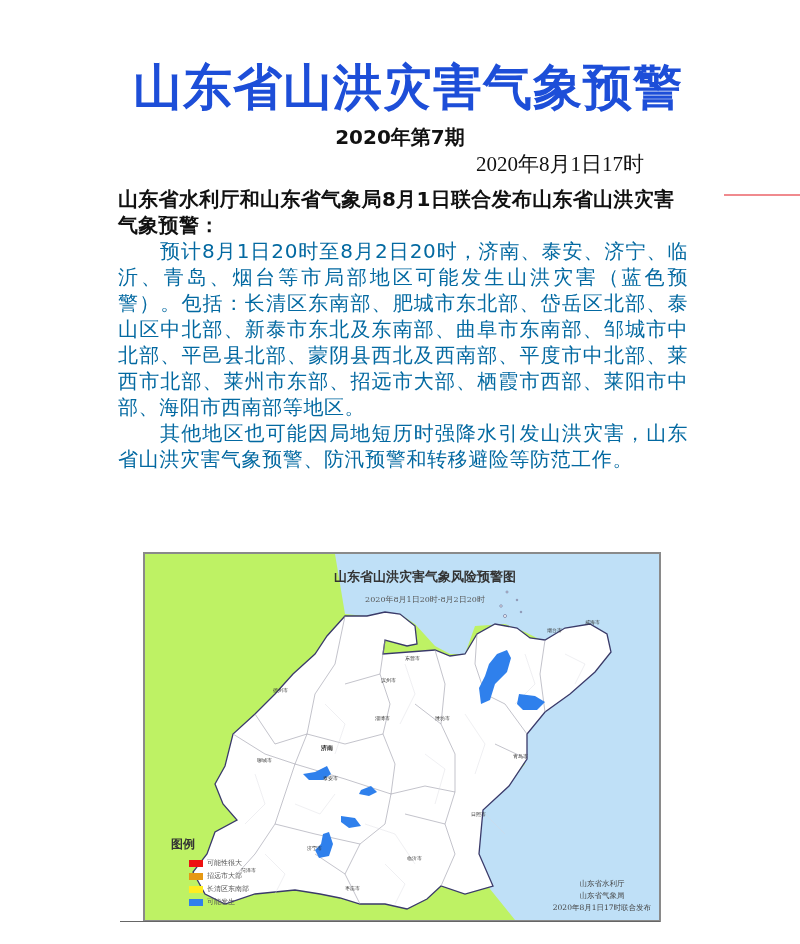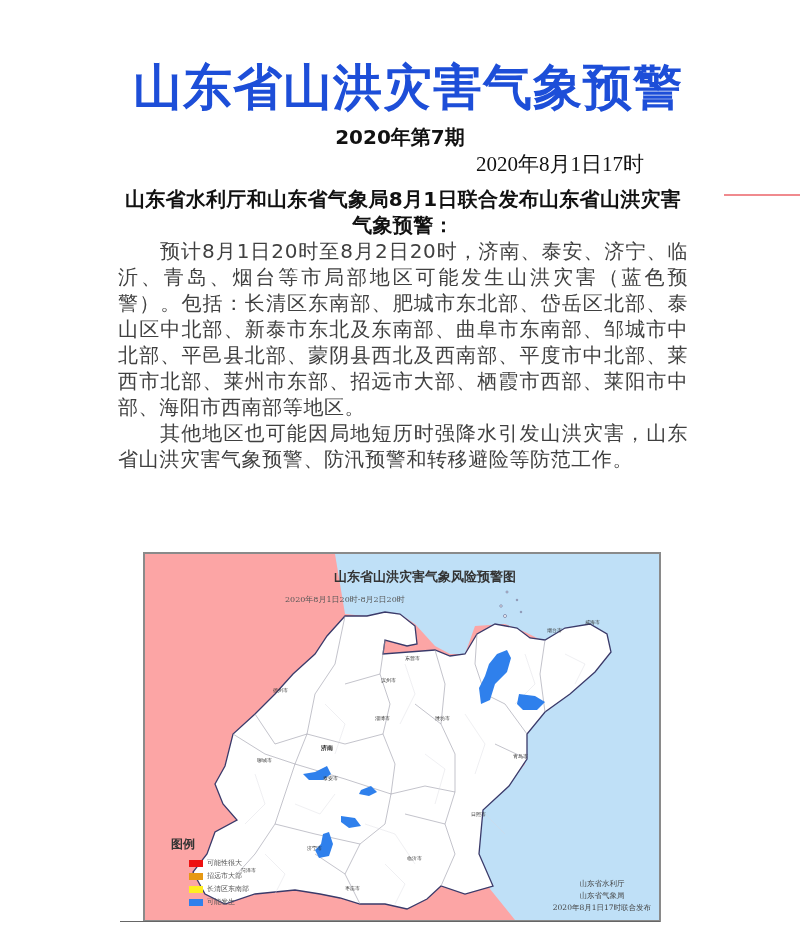--- a/index.html
+++ b/index.html
@@ -8,30 +8,30 @@
   .title { position: absolute; left: 8px; top: 58px; width: 800px; text-align: center;
            font-size: 49px; font-weight: bold; color: #1d4ed8; letter-spacing: 1px;
            font-family: "DejaVu Sans", sans-serif; line-height: 60px; }
   .issue { position: absolute; left: 0; top: 124px; width: 800px; text-align: center;
            font-size: 20px; font-weight: bold; color: #111; line-height: 26px; }
   .datetime { position: absolute; left: 476px; top: 150px; font-size: 21px; color: #111;
               font-family: "Liberation Serif", "DejaVu Serif", serif; line-height: 28px; }
   .side-line { position: absolute; left: 724px; top: 194px; width: 76px; height: 2px; background: #f08a8e; }
   .content { position: absolute; left: 118px; top: 186px; width: 570px; }
   .lead { font-size: 20px; font-weight: bold; line-height: 26px; margin: 0; color: #111;
-          letter-spacing: 0.3px; text-align: center; }
-  .para { font-size: 20px; line-height: 26px; margin: 0; color: #404040; text-indent: 42px;
+          letter-spacing: 0.3px; }
+  .para { font-size: 20px; line-height: 26px; margin: 0; color: #0369a1; text-indent: 42px;
           letter-spacing: 0.6px; text-align: justify; }
   .map-frame { position: absolute; left: 143px; top: 552px; width: 514px; height: 366px;
-               border: 2px solid #8a8a8a; background: #fca5a5; overflow: hidden; }
+               border: 2px solid #8a8a8a; background: #bef264; overflow: hidden; }
   .map-frame svg { position: absolute; left: 0; top: 0; }
   .base-line { position: absolute; left: 120px; top: 921px; width: 540px; height: 1px; background: #666; }
   .map-title { position: absolute; left: 130px; top: 14px; width: 300px; text-align: center;
                font-size: 13px; font-weight: bold; color: #333; font-family: "DejaVu Serif", serif; }
-  .map-subtitle { position: absolute; left: 140px; top: 40px; width: 280px; text-align: left;
+  .map-subtitle { position: absolute; left: 140px; top: 40px; width: 280px; text-align: center;
                   font-size: 8px; color: #555; font-family: "DejaVu Serif", serif; }
   .legend { position: absolute; left: 4px; top: 282px; }
   .legend-title { font-size: 12px; font-weight: bold; color: #333; margin-left: 22px; margin-bottom: 4px;
                   font-family: "DejaVu Serif", serif; }
   .legend-item { display: flex; align-items: center; height: 12px; margin-bottom: 1px; padding-left: 40px; }
   .swatch { width: 14px; height: 7px; margin-right: 4px; }
   .legend-label { font-size: 7px; color: #555; font-family: "DejaVu Serif", serif; }
   .issuer { position: absolute; right: 8px; bottom: 6px; text-align: center; font-size: 7.5px;
             color: #444; line-height: 12px; font-family: "DejaVu Serif", serif; }
   .city { font-size: 5px; fill: #333; font-family: "DejaVu Sans", sans-serif; }

